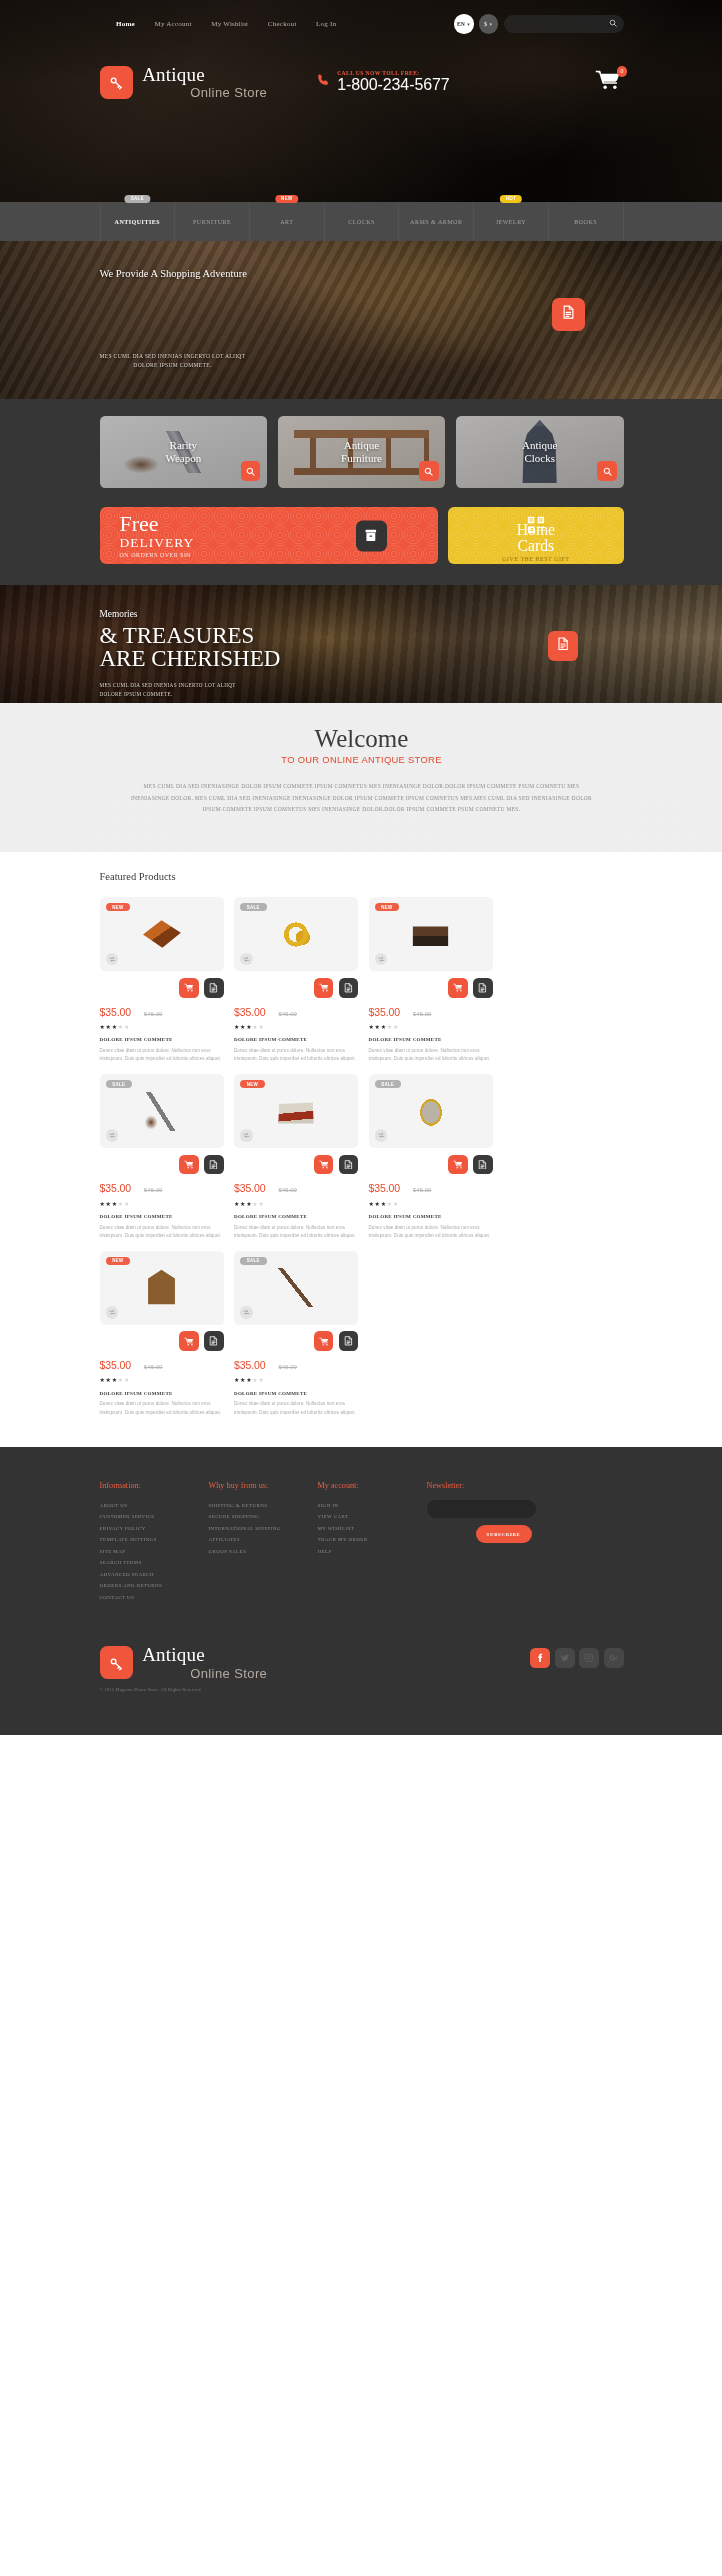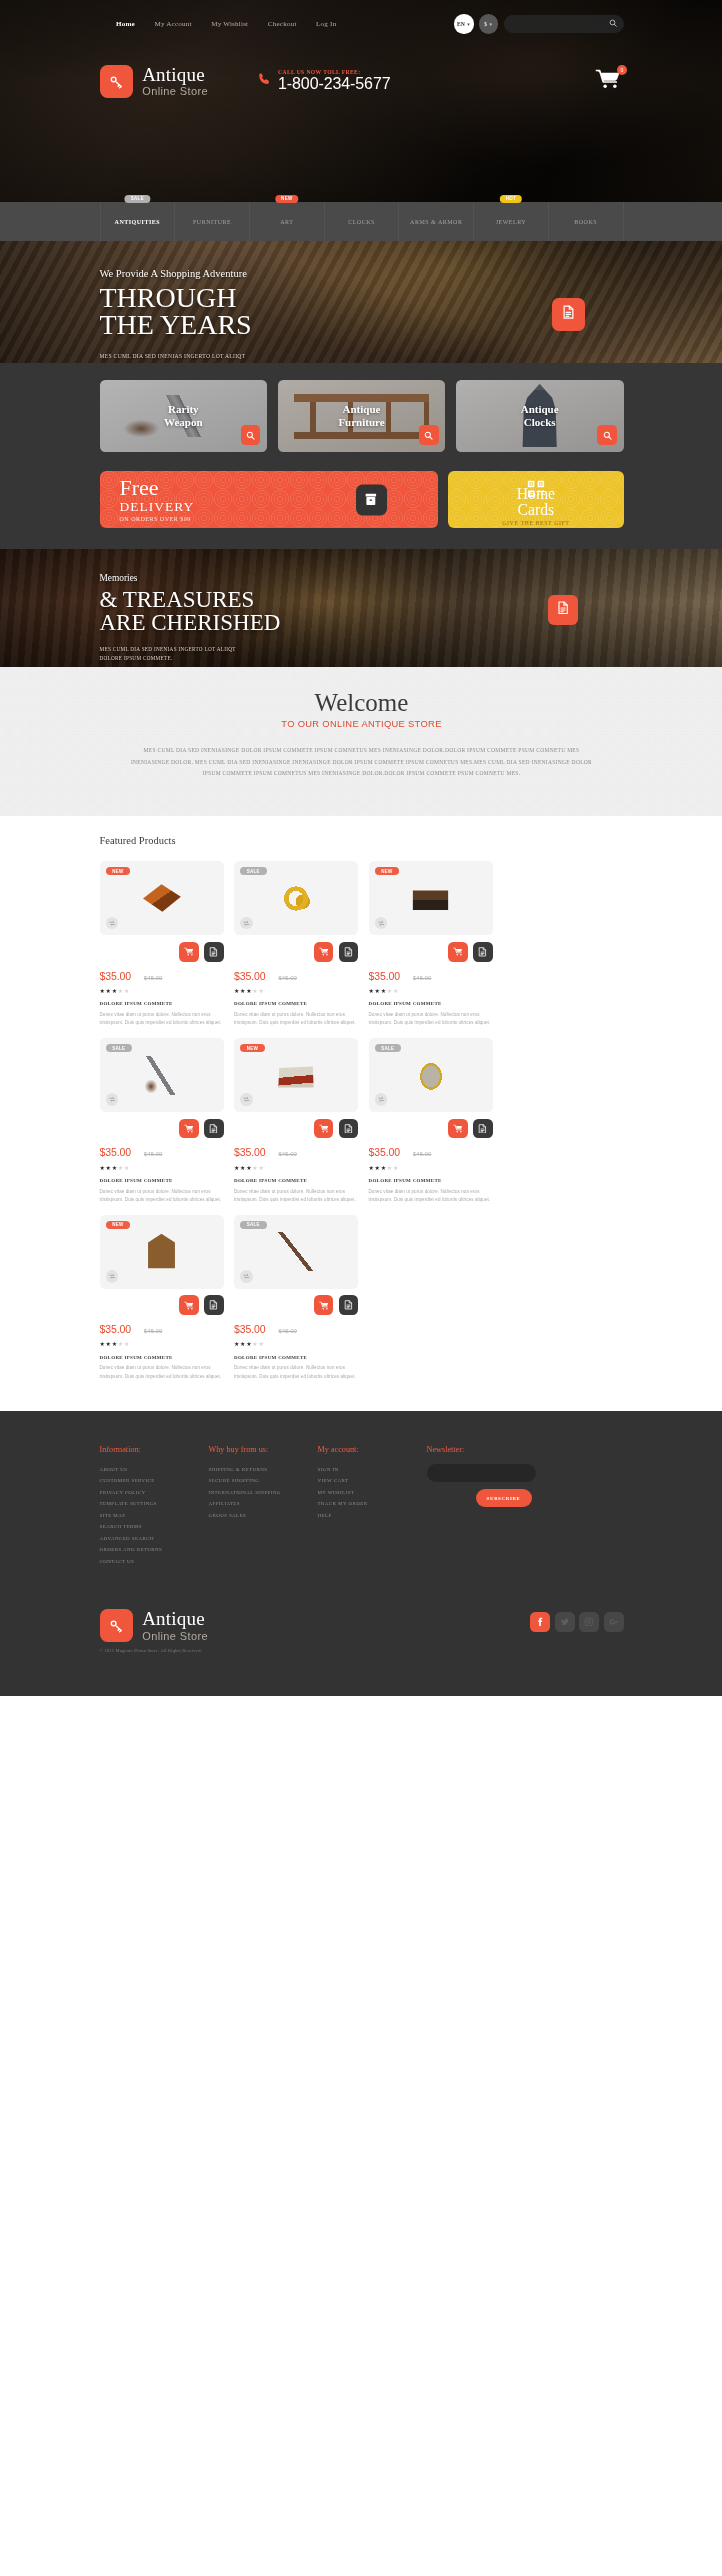--- a/index.html
+++ b/index.html
@@ -59,22 +59,23 @@
   .logo { display:flex; align-items:center; gap:9.7px; }
   .logo-badge {
     width:33px; height:33px; border-radius:7.5px; background:#f0563c;
     display:flex; align-items:center; justify-content:center;
   }
   .logo-txt .name {
     font-size:19px; color:#fff; font-family:"Liberation Serif",serif;
     line-height:1; letter-spacing:0.2px;
   }
   .logo-txt .sub {
-    font-size:11px; color:#b3aaa0; letter-spacing:0.4px; margin-top:1.5px;
+    font-size:13px; color:#b3aaa0; letter-spacing:0.4px; margin-top:1.5px;
     font-family:"Liberation Sans", sans-serif;
+    margin-left:48px;
   }
   .phone { margin-left:49px; display:flex; align-items:center; gap:6.7px; }
   .phone-ic { color:#f0563c; }
   .phone-lbl { font-size:5.6px; color:#f0563c; letter-spacing:0.4px; font-weight:bold; }
   .phone-num { font-size:16px; color:#fff; letter-spacing:-0.1px; font-family:"Liberation Sans",sans-serif; }
   .cart { margin-left:auto; position:relative; }
   .cart-badge {
     position:absolute; top:-3px; right:-3.7px; width:10.5px; height:10.5px;
     border-radius:50%; background:#f0563c; color:#fff; font-size:5.2px;
     display:flex; align-items:center; justify-content:center;
@@ -101,24 +102,25 @@
     position:absolute; top:-7.5px; left:50%; transform:translateX(-50%);
     padding:1.5px 6px; border-radius:6px; font-size:4.5px; font-weight:bold;
     color:#fff; letter-spacing:0.3px; font-family:"Liberation Sans",sans-serif;
   }
   .nav-badge.sale { background:#b0b0b0; }
   .nav-badge.new  { background:#f0563c; }
   .nav-badge.hot  { background:#f0c419; color:#fff; }
 
   
   .slide1 {
-    height:122px; position:relative; overflow:hidden;
+    height:158px; position:relative; overflow:hidden;
     background:
       radial-gradient(ellipse 300px 135px at 62% 22%, rgba(180,140,70,.55), rgba(0,0,0,0) 70%),
       linear-gradient(135deg,#4a3725 0%,#70543a 25%,#533c28 45%,#3a2a1c 70%,#8a6b45 100%);
+    text-align: center;
   }
   .slide1:before{
     content:""; position:absolute; inset:0;
     background:
       repeating-linear-gradient(118deg, rgba(0,0,0,.14) 0 5.2px, rgba(255,255,255,.035) 5.2px 11.2px),
       linear-gradient(200deg, rgba(0,0,0,.55), rgba(0,0,0,.1) 45%, rgba(0,0,0,.6));
   }
   .slide1 .container { height:100%; position:relative; z-index:2; }
   .s1-sub {
     position:absolute; left:0; top:27px; color:#fff; font-size:10.5px;
@@ -139,21 +141,21 @@
     width:33px; height:33px; border-radius:6.7px; background:#f0563c;
     display:flex; align-items:center; justify-content:center;
   }
 
   
   .cats { background:#363636; padding:16.5px 0 19.5px; }
   .cats .container { display:flex; gap:10.5px; }
   .cat {
     flex:1; height:72px; border-radius:5.2px; position:relative; overflow:hidden;
     background:#a8a8a8;
-    display:flex; align-items:center; justify-content:center;font-weight:bold;
+    display:flex; align-items:center; justify-content:center;
   }
   .cat.c1 { background:linear-gradient(160deg,#b4b4b4,#9a9a9a); }
   .cat.c2 { background:linear-gradient(160deg,#b0aba6,#97918a); }
   .cat.c3 { background:linear-gradient(160deg,#b2b0ae,#959392); }
   .cat .art { position:absolute; inset:0; opacity:.88; }
   .cat .gun {
     position:absolute; left:8%; top:22%; width:84%; height:58%;
     background:
       linear-gradient(62deg, transparent 46%, #6e6e72 46%, #8b8b90 50%, #5b5b60 54%, transparent 54%),
       radial-gradient(ellipse 18% 30% at 20% 80%, #5a3b26, transparent 70%);
@@ -465,24 +467,20 @@
         <div class="navitem">
           <a href="#">BOOKS</a>
         </div>
       </div>
     </div>
   </div>
 
   <div class="slide1">
     <div class="container">
       <div class="s1-sub">We Provide A Shopping Adventure</div>
-      <div class="s1-title">
-        <div>THROUGH</div>
-        <div>THE YEARS</div>
-      </div>
       <div class="s1-desc">
         <div>MES CUML DIA SED INENIAS INGERTO LOT ALIIQT</div>
         <div>DOLORE IPSUM COMMETE.</div>
       </div>
       <div class="slide-btn">
         <span>
           <svg width="12.7" height="14.2" viewBox="0 0 18 20" fill="none" stroke="#fff" stroke-width="1.7" stroke-linecap="round">
             <path d="M3 1.4h7.6L15.4 6v12.6H3z"></path>
               <path d="M10.4 1.6V6h4.8"></path>
               <line x1="6" y1="10.4" x2="12.2" y2="10.4"></line>

